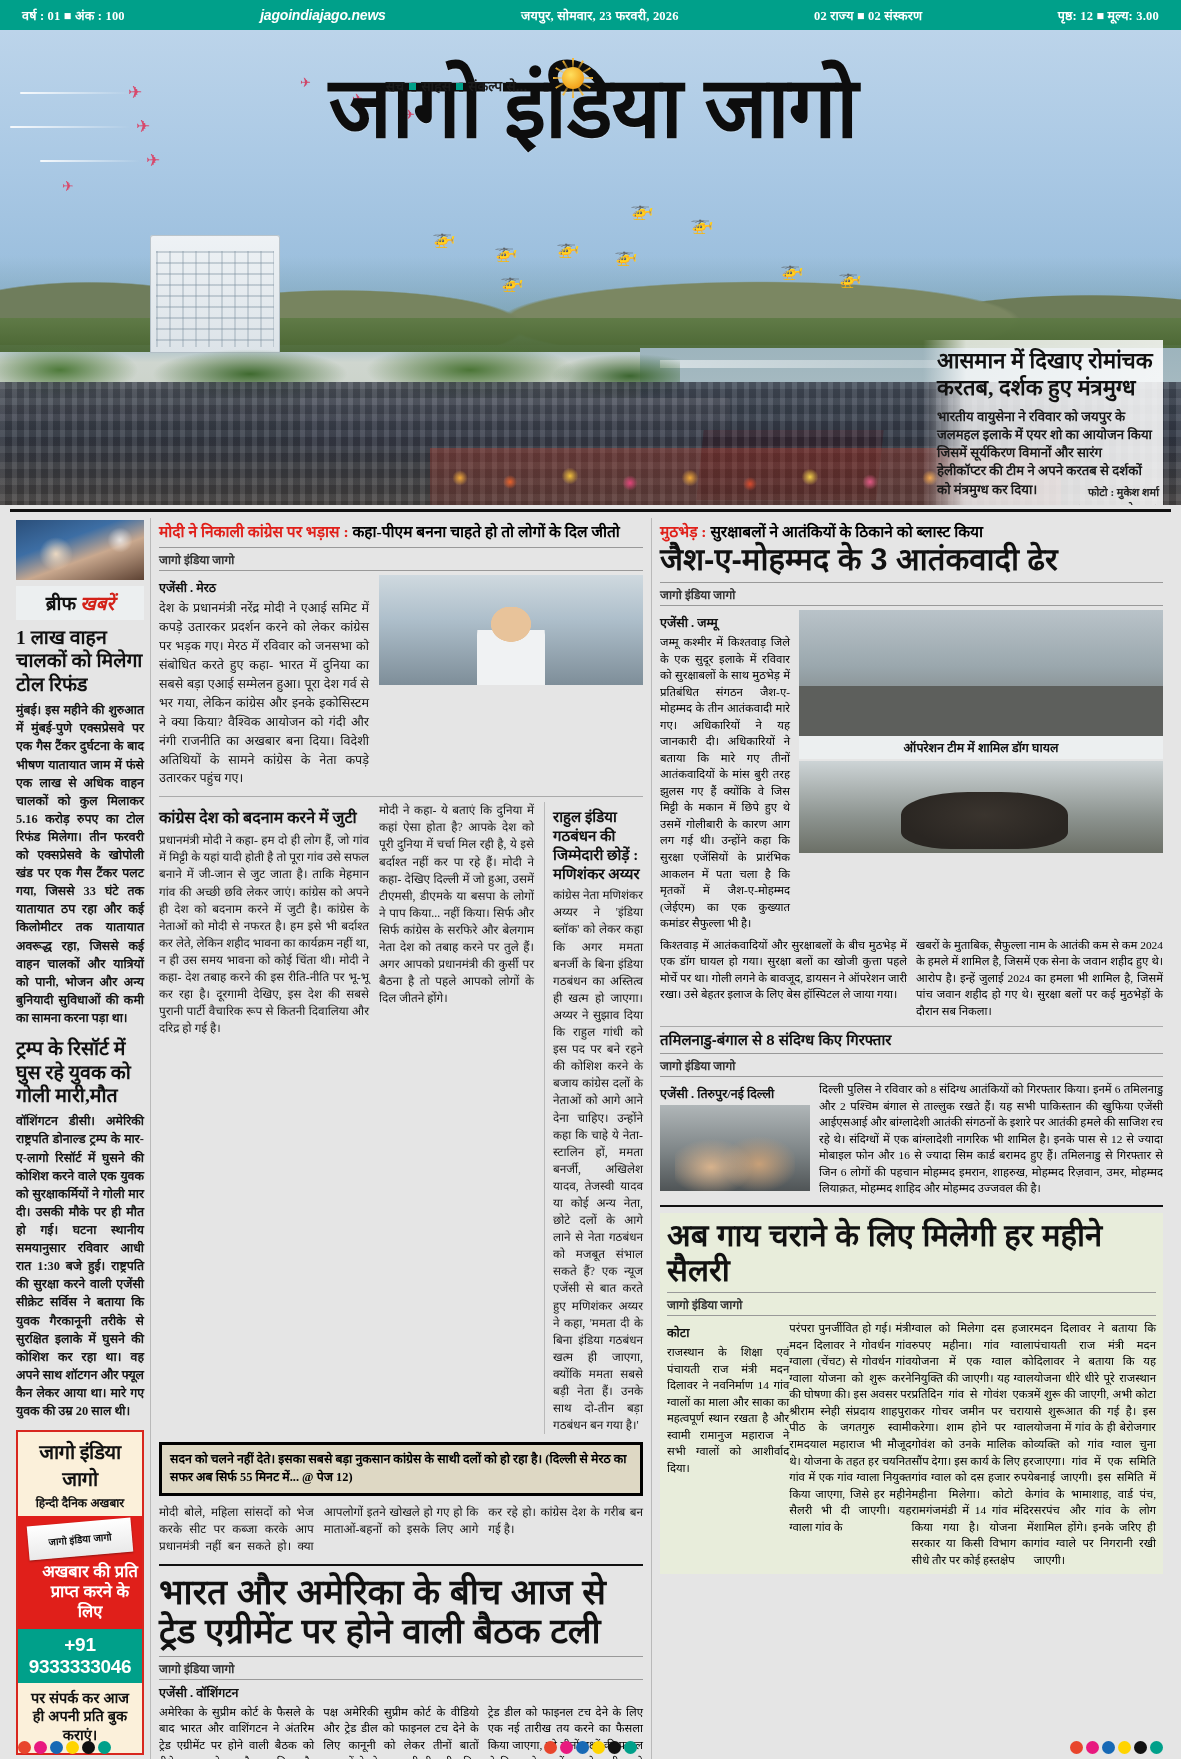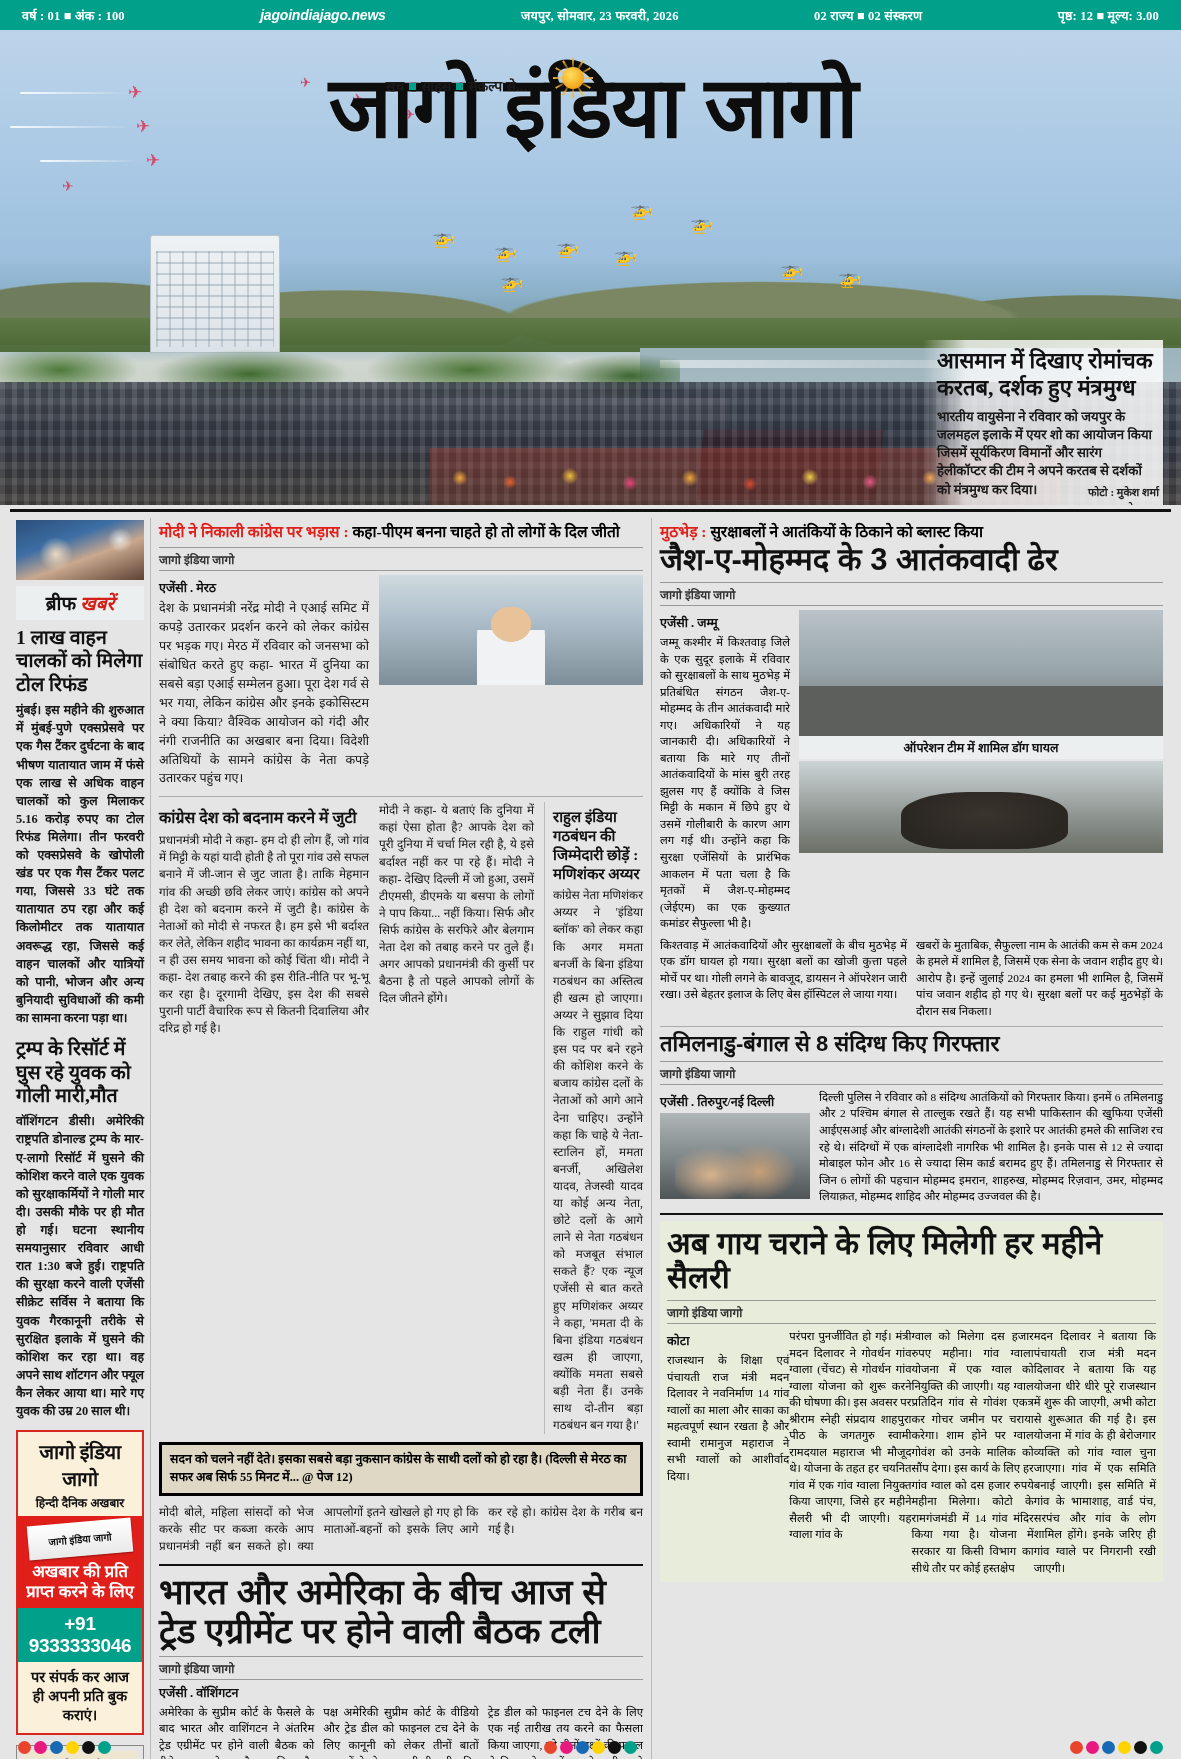--- a/index.html
+++ b/index.html
@@ -140,21 +140,21 @@
 
   
   .promo { border:2px solid #d8271f; margin-top:10px; }
   .promo .p1 { background:#fbf0da; text-align:center; padding:6px 4px 5px; }
   .promo .p1 .t { font-family:"Liberation Sans",sans-serif; font-weight:bold; font-size:20px; color:#111; letter-spacing:-.5px;}
   .promo .p1 .s { font-family:"Liberation Sans",sans-serif; font-weight:bold; font-size:12px; color:#111; margin-top:2px;}
   .promo .p2 { background:#e01f1a; text-align:center; padding:4px 4px 7px; position:relative;}
   .promo .paper { height:34px; background:linear-gradient(180deg,#fff,#e9e9e9); margin:2px 6px 5px;
      transform: rotate(-5deg); box-shadow:0 1px 2px rgba(0,0,0,.35); display:flex;align-items:center;justify-content:center;}
   .promo .paper span{font-family:"Liberation Sans",sans-serif;font-weight:bold;font-size:10px;color:#111;}
-  .promo .p2 .t { font-family:"Liberation Sans",sans-serif;font-weight:bold;font-size:16.5px;color:#fff;line-height:1.22;}
+  .promo .p2 .t { font-family:"Liberation Sans",sans-serif;font-weight:bold;font-size:16.5px;color:#fff;line-height:1.22;margin-left:20px;}
   .promo .p3 { background:#00a08a; text-align:center; padding:5px 2px;}
   .promo .p3 .t { font-family:"Liberation Sans",sans-serif;font-weight:bold;font-size:19px;color:#fff;letter-spacing:-.3px;}
   .promo .p4 { background:#fbf0da; text-align:center; padding:6px 6px 8px;}
   .promo .p4 .t { font-family:"Liberation Sans",sans-serif;font-weight:bold;font-size:14.5px;color:#111;line-height:1.3;}
 
   .cartoon { border:1px solid #888; margin-top:10px; }
   .cartoon .ch { background:#efe6cf; text-align:center; padding:5px 0; margin:5px; }
   .cartoon .ch span{font-family:"Liberation Sans",sans-serif;font-weight:bold;font-size:19px;color:#111;}
 
   
@@ -403,21 +403,21 @@
           </div>
         </div>
 
         <div style="display:flex;gap:9px;margin-top:5px;">
           <div style="flex:1;" class="tiny">किश्तवाड़ में आतंकवादियों और सुरक्षाबलों के बीच मुठभेड़ में एक डॉग घायल हो गया। सुरक्षा बलों का खोजी कुत्ता पहले मोर्चे पर था। गोली लगने के बावजूद, डायसन ने ऑपरेशन जारी रखा। उसे बेहतर इलाज के लिए बेस हॉस्पिटल ले जाया गया।</div>
           <div style="flex:1;" class="tiny">खबरों के मुताबिक, सैफुल्ला नाम के आतंकी कम से कम 2024 के हमले में शामिल है, जिसमें एक सेना के जवान शहीद हुए थे। आरोप है। इन्हें जुलाई 2024 का हमला भी शामिल है, जिसमें पांच जवान शहीद हो गए थे। सुरक्षा बलों पर कई मुठभेड़ों के दौरान सब निकला।</div>
         </div>
 
         <div class="hr-thin" style="margin:7px 0 5px;"></div>
 
-        <div class="sec-title" style="font-size:22px;">तमिलनाडु-बंगाल से 8 संदिग्ध किए गिरफ्तार</div>
+        <div class="sec-title" style="font-size:15px;">तमिलनाडु-बंगाल से 8 संदिग्ध किए गिरफ्तार</div>
         <div class="byline-box">
           <span class="byline">जागो इंडिया जागो</span>
         </div>
         <div style="display:flex;gap:9px;">
           <div style="flex:0 0 150px;">
             <div class="agency">एजेंसी . तिरुपुर/नई दिल्ली</div>
             <div class="mini-photo arrest" style="height:86px;"></div>
           </div>
           <div style="flex:1;" class="tiny">दिल्ली पुलिस ने रविवार को 8 संदिग्ध आतंकियों को गिरफ्तार किया। इनमें 6 तमिलनाडु और 2 पश्चिम बंगाल से ताल्लुक रखते हैं। यह सभी पाकिस्तान की खुफिया एजेंसी आईएसआई और बांग्लादेशी आतंकी संगठनों के इशारे पर आतंकी हमले की साजिश रच रहे थे। संदिग्धों में एक बांग्लादेशी नागरिक भी शामिल है। इनके पास से 12 से ज्यादा मोबाइल फोन और 16 से ज्यादा सिम कार्ड बरामद हुए हैं। तमिलनाडु से गिरफ्तार से जिन 6 लोगों की पहचान मोहम्मद इमरान, शाहरुख, मोहम्मद रिज़वान, उमर, मोहम्मद लियाक़त, मोहम्मद शाहिद और मोहम्मद उज्जवल की है।</div>
         </div>

